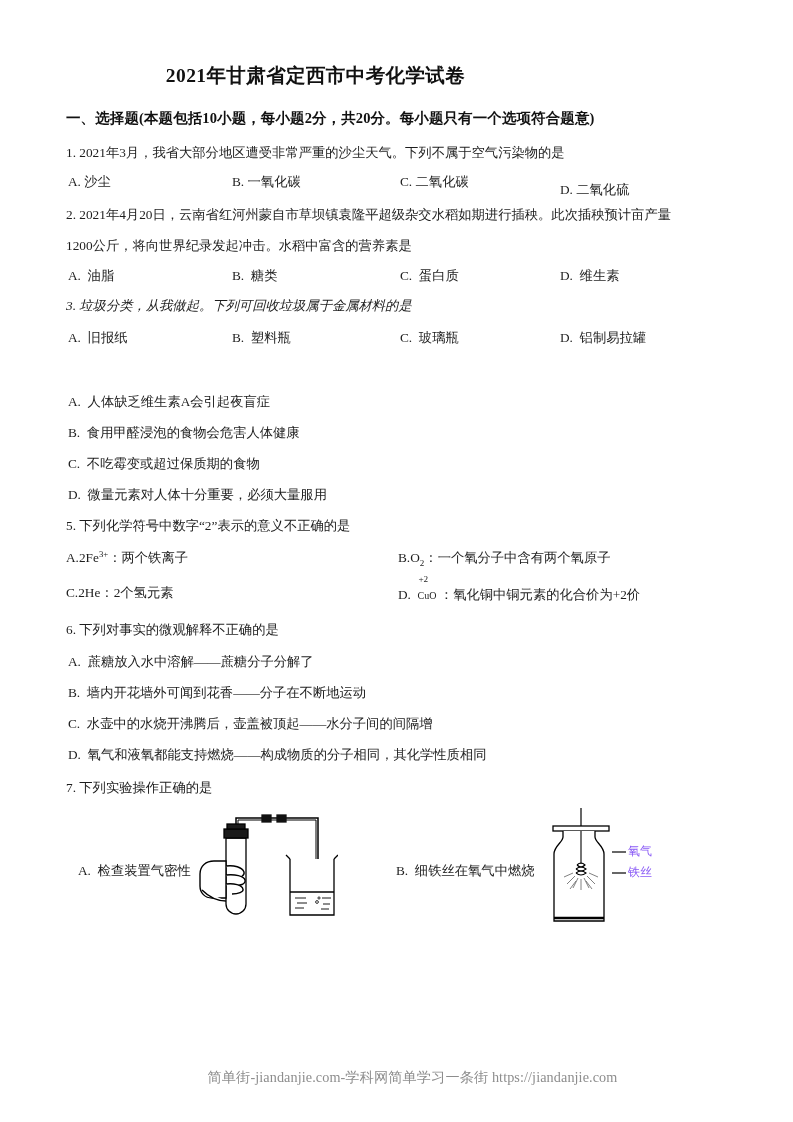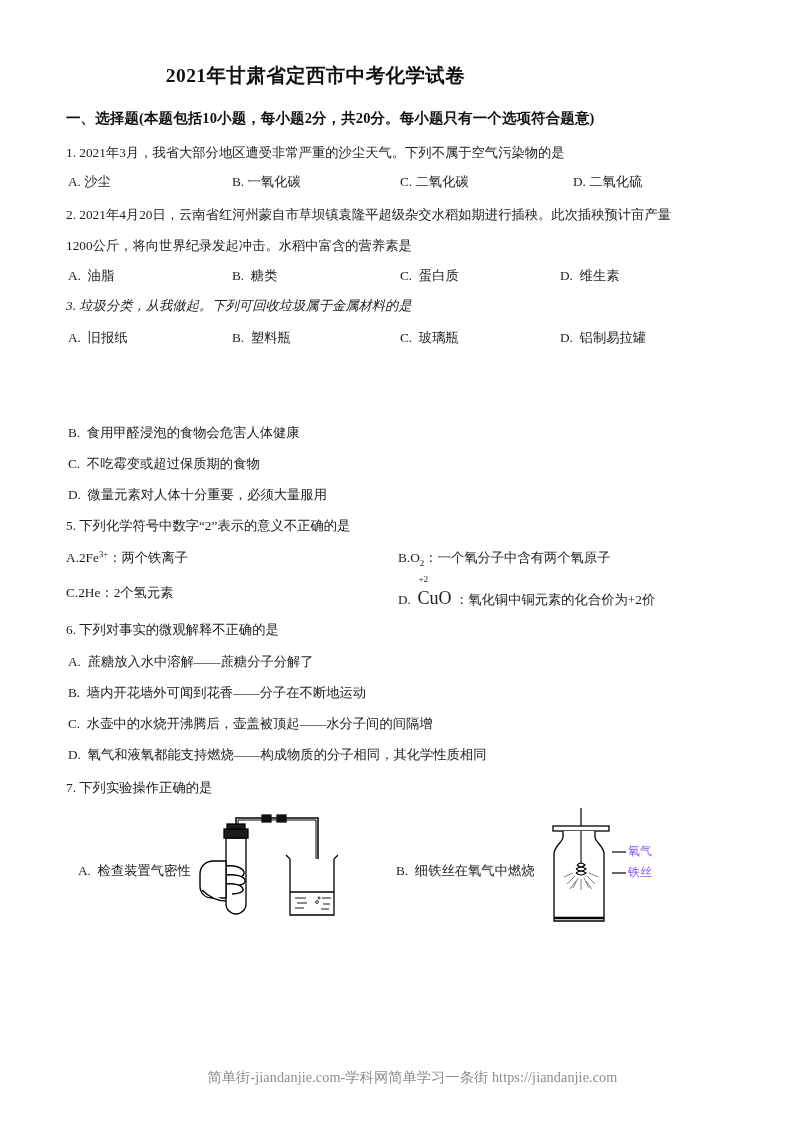--- a/index.html
+++ b/index.html
@@ -78,21 +78,21 @@
   }
   .valence .val-num {
     position: absolute;
     top: -10px;
     left: 1px;
     font-size: 9.2px;
     line-height: 1;
     letter-spacing: -0.2px;
   }
   .valence .val-base {
-    font-size: 18px;
+    font-size: 10px;
   }
 
   
   .footer-mark {
     position: absolute;
     top: 1068px;
     left: 16px;
     width: 793px;
     text-align: center;
     font-family: Liberation Serif, serif;
@@ -125,35 +125,36 @@
 <div class="page">
 
   <div class="doc-title">2021年甘肃省定西市中考化学试卷</div>
 
   <div class="section-head">一、选择题(本题包括10小题，每小题2分，共20分。每小题只有一个选项符合题意)</div>
 
   <div class="qtext" style="top:143px; left:66px;">1. 2021年3月，我省大部分地区遭受非常严重的沙尘天气。下列不属于空气污染物的是</div>
   <div class="opt" style="top:172px; left:68px;"><span>A.</span> <span>沙尘</span></div>
   <div class="opt" style="top:172px; left:232px;"><span>B.</span> <span>一氧化碳</span></div>
   <div class="opt" style="top:172px; left:400px;"><span>C.</span> <span>二氧化碳</span></div>
-  <div class="opt" style="top:172px; left:560px;margin-left:13px;"><span>D.</span> <span>二氧化硫</span></div>
+  <div class="opt" style="top:180px; left:560px;"><span>D.</span> <span>二氧化硫</span></div>
 
   <div class="qtext" style="top:205px; left:66px;">2. 2021年4月20日，云南省红河州蒙自市草坝镇袁隆平超级杂交水稻如期进行插秧。此次插秧预计亩产量</div>
   <div class="qtext" style="top:236px; left:66px;">1200公斤，将向世界纪录发起冲击。水稻中富含的营养素是</div>
   <div class="opt" style="top:266px; left:68px;"><span>A.</span>&nbsp; <span>油脂</span></div>
   <div class="opt" style="top:266px; left:232px;"><span>B.</span>&nbsp; <span>糖类</span></div>
   <div class="opt" style="top:266px; left:400px;"><span>C.</span>&nbsp; <span>蛋白质</span></div>
   <div class="opt" style="top:266px; left:560px;"><span>D.</span>&nbsp; <span>维生素</span></div>
 
   <div class="qtext" style="top:296px; left:66px;font-style:italic;">3. 垃圾分类，从我做起。下列可回收垃圾属于金属材料的是</div>
   <div class="opt" style="top:328px; left:68px;"><span>A.</span>&nbsp; <span>旧报纸</span></div>
   <div class="opt" style="top:328px; left:232px;"><span>B.</span>&nbsp; <span>塑料瓶</span></div>
   <div class="opt" style="top:328px; left:400px;"><span>C.</span>&nbsp; <span>玻璃瓶</span></div>
   <div class="opt" style="top:328px; left:560px;"><span>D.</span>&nbsp; <span>铝制易拉罐</span></div>
 
+  <div class="opt" style="top:392px; left:68px;"><span>A.</span>&nbsp;&nbsp;<span>人体缺乏维生素A会引起夜盲症</span></div>
   <div class="opt" style="top:423px; left:68px;"><span>B.</span>&nbsp;&nbsp;<span>食用甲醛浸泡的食物会危害人体健康</span></div>
   <div class="opt" style="top:454px; left:68px;"><span>C.</span>&nbsp;&nbsp;<span>不吃霉变或超过保质期的食物</span></div>
   <div class="opt" style="top:485px; left:68px;"><span>D.</span>&nbsp;&nbsp;<span>微量元素对人体十分重要，必须大量服用</span></div>
 
   <div class="qtext" style="top:516px; left:66px;">5. 下列化学符号中数字“2”表示的意义不正确的是</div>
 
   <div class="opt" style="top:548px; left:66px;">
     <span>A.</span><span>2Fe</span><sup class="chg">3+</sup><span>：两个铁离子</span>
   </div>
 

